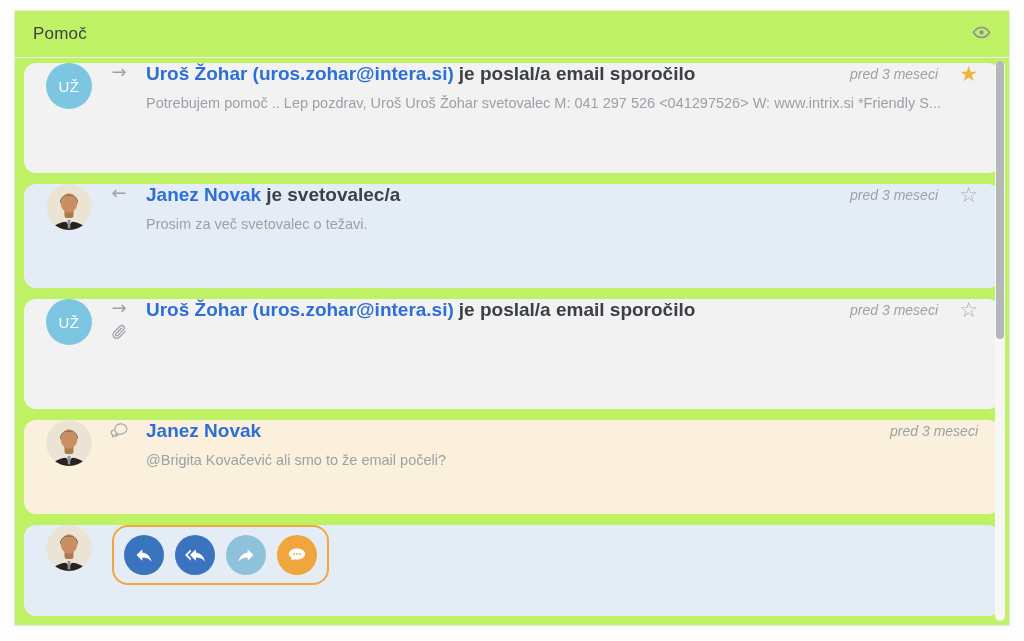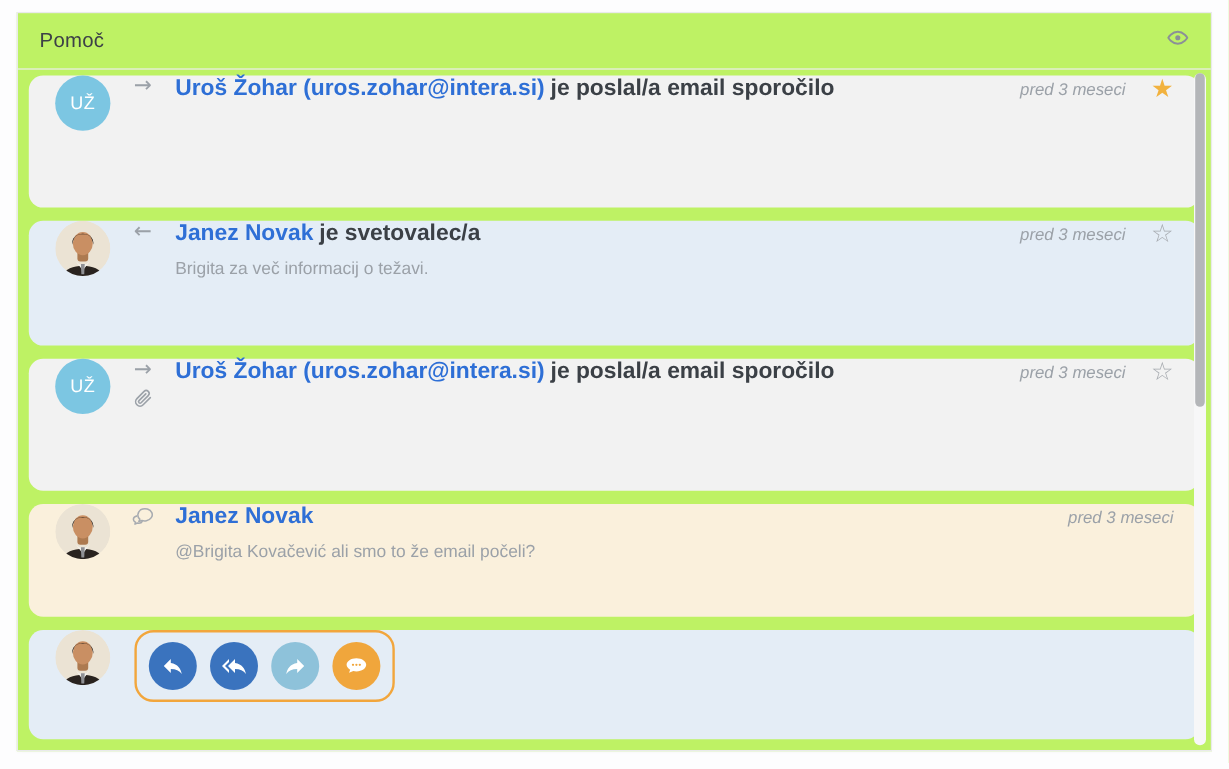--- a/index.html
+++ b/index.html
@@ -125,40 +125,41 @@
       <div class="icon-col">
         <span class="dir-arrow">→</span>
       </div>
       <div class="item-content">
         <div class="title-row">
           <span class="actor">Uroš Žohar (uros.zohar@intera.si)</span>
           <span class="action">je poslal/a email sporočilo</span>
           <span class="time">pred 3 meseci</span>
           <span class="star star-filled">★</span>
         </div>
+        <div class="body-text">Potrebujem pomoč .. Lep pozdrav, Uroš Uroš Žohar svetovalec M: 041 297 526 &lt;041297526&gt; W: www.intrix.si *Friendly S...</div>
       </div>
     </div>
 
     <div class="item bg-blue h104 item-2">
       <div class="avatar">
         <svg viewBox="0 0 46 46">
             <use href="#avatar-man"></use>
           </svg>
       </div>
       <div class="icon-col">
         <span class="dir-arrow">←</span>
       </div>
       <div class="item-content">
         <div class="title-row">
           <span class="actor">Janez Novak</span>
           <span class="action">je svetovalec/a</span>
           <span class="time">pred 3 meseci</span>
           <span class="star star-outline">☆</span>
         </div>
-        <div class="body-text">Brigita za več informacij o težavi.</div>
+        <div class="body-text">Prosim za več svetovalec o težavi.</div>
       </div>
     </div>
 
     <div class="item bg-gray h110 item-3">
       <div class="avatar avatar-initials">
         <span>UŽ</span>
       </div>
       <div class="icon-col">
         <span class="dir-arrow">→</span>
         <span>

